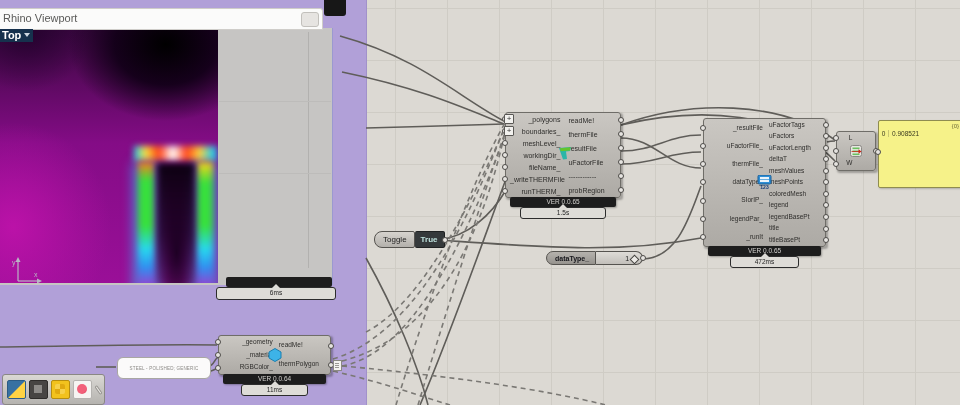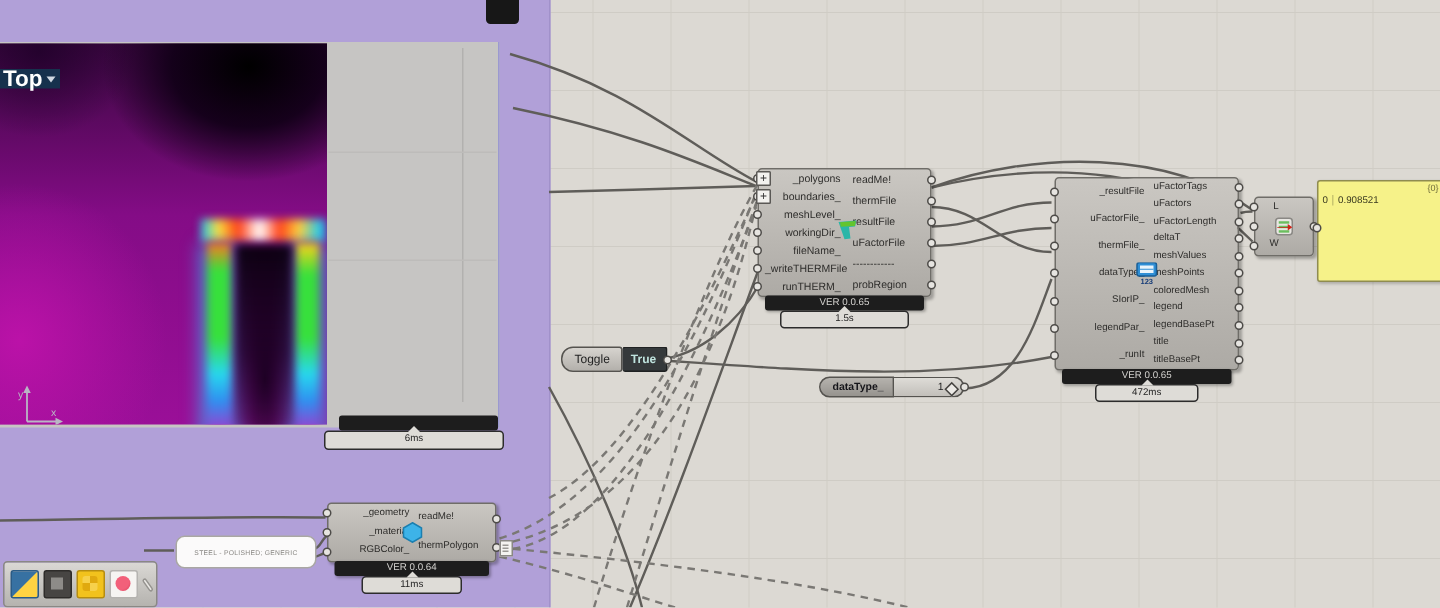--- a/index.html
+++ b/index.html
@@ -114,22 +114,22 @@
     font-size:11px;color:#5a5a58;line-height:19px;overflow:hidden;
   }
   #rv-title .ttext{margin-left:-7px;padding-left:10px;}
   #rv-btn{position:absolute;left:301px;top:3px;width:16px;height:13px;background:#e6e4e1;
     border:1px solid #c2c0bc;border-radius:3px;}
   #rv-body{position:absolute;left:0;top:20px;width:332px;height:257px;background:#c6c5c3;border-right:1px solid #9b99d0;}
   #rv-vline{position:absolute;left:308px;top:24px;width:1px;height:236px;background:#b2b1af;}
   #rv-hline1{position:absolute;left:219px;top:93px;width:112px;height:1px;background:#bdbcba;}
   #rv-hline2{position:absolute;left:219px;top:165px;width:112px;height:1px;background:#bdbcba;}
   #rv-tab{
-    position:absolute;left:0;top:38px;height:13px;padding:0 3px 0 2px;background:#16314d;
-    color:#fff;font-size:15px;font-weight:bold;line-height:13px;
+    position:absolute;left:0;top:21px;height:13px;padding:0 3px 0 2px;background:#16314d;
+    color:#fff;font-size:11px;font-weight:bold;line-height:13px;
   }
   #rv-tab .caret{display:inline-block;margin-left:3px;vertical-align:2px;
     border-left:3px solid transparent;border-right:3px solid transparent;border-top:4px solid #cfd8e2;}
   
   #render{
     position:absolute;left:0;top:21px;width:218px;height:254px;overflow:hidden;
     background:
       radial-gradient(ellipse 62% 42% at 76% 6%, #000 0%, rgba(18,0,24,.95) 38%, rgba(40,2,50,0) 72%),
       radial-gradient(ellipse 17% 52% at 81% 88%, rgba(8,0,14,.85) 0%, rgba(20,0,30,0) 70%),
       radial-gradient(ellipse 45% 35% at 12% 2%, rgba(28,0,38,.75) 0%, rgba(40,2,50,0) 65%),
@@ -348,20 +348,24 @@
     <div class="blur" id="darkcol"></div>
     <svg id="axis" viewBox="0 0 34 36">
       <line x1="8" y1="8" x2="8" y2="28" stroke="#b9b6c4" stroke-width="1.2"></line>
       <line x1="8" y1="28" x2="28" y2="28" stroke="#b9b6c4" stroke-width="1.2"></line>
       <polygon points="8,4 5.5,9 10.5,9" fill="#b9b6c4"></polygon>
       <polygon points="32,28 27,25.5 27,30.5" fill="#b9b6c4"></polygon>
       <text x="2" y="12" font-size="7" fill="#b9b6c4" font-family="Liberation Sans, sans-serif" id="axis-y-txt">y</text>
       <text x="24" y="24" font-size="7" fill="#b9b6c4" font-family="Liberation Sans, sans-serif" id="axis-x-txt">x</text>
     </svg>
   </div>
+  <div id="rv-title">
+    <div class="ttext">Rhino Viewport</div>
+    <div id="rv-btn"></div>
+  </div>
   <div id="rv-tab"><span>Top</span><span class="caret"></span></div>
 </div>
 
 <div class="abs" id="hid-ver"></div>
 <div class="profcap abs" id="hid-cap">6ms</div>
 
 <div class="abs" id="black-notch"></div>
 
 <div class="abs" id="taskbar">
   <span class="tb-ic" id="ic-py"></span>

